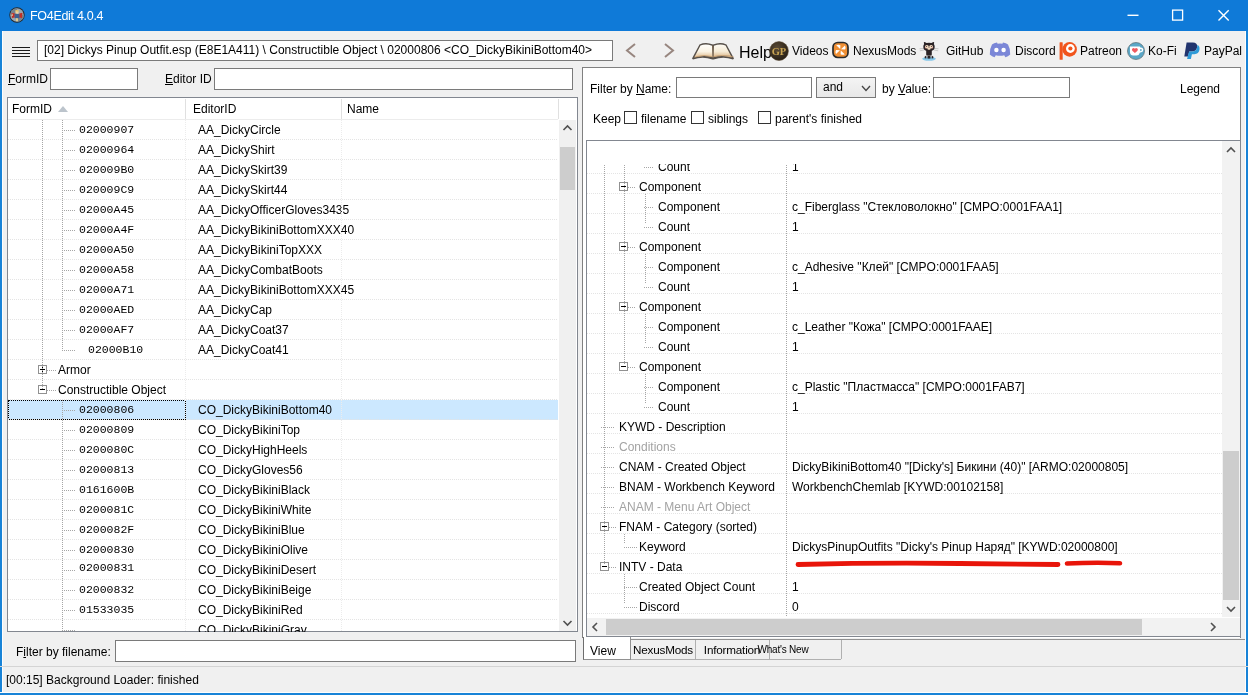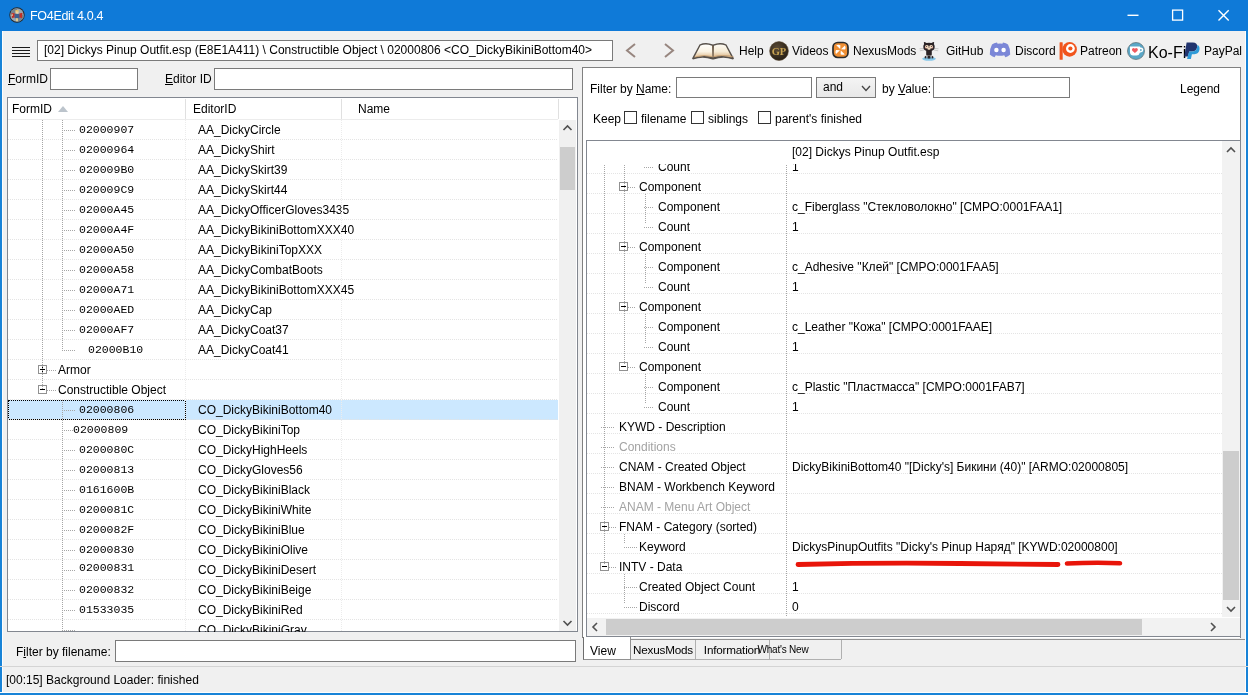--- a/index.html
+++ b/index.html
@@ -69,21 +69,21 @@
         <stop offset="0.55" stop-color="#f5ead4"></stop>
         <stop offset="1" stop-color="#d9b181"></stop>
 </linearGradient>
 </defs>
 <path d="M1 17.5 L8.5 3.5 Q15 0.6 22 3.6 Q29 0.6 35.5 3.5 L43 17.5 L42 18.5 Q32 15.2 22.6 18.6 L21.4 18.6 Q12 15.2 2 18.5 Z" fill="#57504a"></path>
 <path d="M3.2 16.6 L9.5 4.4 Q15 2.2 21 4.8 L21.6 16.2 Q12.5 13.4 3.2 16.6 Z" fill="url(#pg)"></path>
 <path d="M40.8 16.6 L34.5 4.4 Q29 2.2 23 4.8 L22.4 16.2 Q31.5 13.4 40.8 16.6 Z" fill="url(#pg2)"></path>
 <path d="M21.8 4.6 L22.2 16.5" stroke="#8a6f52" stroke-width="0.9"></path>
 <path d="M4.5 15.8 Q13 13.2 21.3 15.7 M42.5 15.8 Q31 13.2 22.7 15.7" fill="none" stroke="#c09a6e" stroke-width="0.8"></path>
 </svg>
-<div class="lbl" style="left:739px;top:44px;font-size:12px">Help</div>
+<div class="lbl" style="left:739px;top:44px;font-size:16px">Help</div>
 <svg class="a" style="left:769px;top:41px" width="20" height="20" viewBox="0 0 20 20">
 <defs>
       <radialGradient id="gpb" cx="0.4" cy="0.35" r="0.8">
 <stop offset="0" stop-color="#5c4c36"></stop>
         <stop offset="0.6" stop-color="#352b1e"></stop>
         <stop offset="1" stop-color="#1c150e"></stop>
 </radialGradient>
     </defs>
 <circle cx="10" cy="10" r="9.4" fill="url(#gpb)"></circle>
 <circle cx="10" cy="10" r="9.4" fill="none" stroke="#57452c" stroke-width="0.7" opacity="0.8"></circle>
@@ -129,21 +129,21 @@
 <circle cx="12.4" cy="7.5" r="2.1" fill="#f1541c"></circle>
 </svg>
 <div class="lbl" style="left:1080px;top:44px;font-size:12px">Patreon</div>
 <svg class="a" style="left:1127px;top:42px" width="18" height="18" viewBox="0 0 18 18">
 <circle cx="9" cy="9" r="8.5" fill="#5ba7c7"></circle>
 <circle cx="9" cy="9" r="8.5" fill="none" stroke="#5f6e74" stroke-width="0.9" opacity="0.8"></circle>
 <path d="M3 4.4 L12.6 4.4 Q13.2 4.4 13.2 5 L13.2 5.6 L13.8 5.6 Q16.4 5.7 16.3 8.1 Q16.2 10.4 13.6 10.5 L13 10.5 Q12.3 13.3 9.6 13.4 L6.2 13.4 Q3.3 13.3 3 10.4 L2.9 5 Q2.9 4.4 3 4.4 Z" fill="#fff"></path>
 <path d="M13.2 6.9 Q14.9 6.9 14.9 8.05 Q14.9 9.2 13.2 9.2 Z" fill="#5ba7c7"></path>
 <path d="M5.4 6.6 Q6.6 5.4 7.9 6.7 Q9.2 5.4 10.4 6.6 Q11.5 7.8 10.3 9 L7.9 11 L5.5 9 Q4.3 7.8 5.4 6.6 Z" fill="#f05a60"></path>
 </svg>
-<div class="lbl" style="left:1148px;top:44px;font-size:16px">Ko-Fi</div>
+<div class="lbl" style="left:1148px;top:44px;font-size:12px">Ko-Fi</div>
 <svg class="a" style="left:1184px;top:42px" width="16" height="18" viewBox="0 0 16 18">
 <path d="M2.6 0.5 L8.8 0.5 Q13.6 0.7 13.2 4.7 Q12.7 9.3 7.8 9.5 L5.2 9.5 L4.1 14.5 L0.3 14.5 Z" fill="#22346e"></path>
 <path d="M13.2 3.1 Q15.9 4 15.5 7.5 Q14.9 12 10.3 12.2 L7.9 12.2 L6.9 17.1 L3.1 17.1 L3.9 13.4 L5.2 9.5 L7.8 9.5 Q12.7 9.3 13.2 4.7 Q13.3 3.8 13.2 3.1 Z" fill="#2e9ad8"></path>
 </svg>
 <div class="lbl" style="left:1204px;top:44px;font-size:12px">PayPal</div>
 <div class="lbl" style="left:8px;top:72px"><u>F</u>ormID</div>
 <div class="tb" style="left:50px;top:68px;width:88px;height:22px"></div>
 <div class="lbl" style="left:165px;top:72px"><u>E</u>ditor ID</div>
 <div class="tb" style="left:214px;top:68px;width:359px;height:22px"></div>
 <div class="a" style="left:582px;top:67px;width:659px;height:571px;background:#fff;border:1px solid #808080;border-bottom:none;box-sizing:border-box"></div>
@@ -164,21 +164,21 @@
 <div class="cb" style="left:691px;top:111px"></div>
 <div class="lbl" style="left:708px;top:112px">siblings</div>
 <div class="cb" style="left:758px;top:111px"></div>
 <div class="lbl" style="left:775px;top:112px">parent's finished</div>
 <div class="a" style="left:7px;top:97px;width:571px;height:535px;background:#fff;border:1px solid #828790;box-sizing:border-box"></div>
 <div class="lbl" style="left:12px;top:102px">FormID</div>
 <svg class="a" style="left:57px;top:105px" width="12" height="8" viewBox="0 0 12 8">
     <path d="M6 1 L11 7 L1 7 Z" fill="#bcc4cc"></path>
   </svg>
 <div class="lbl" style="left:193px;top:102px">EditorID</div>
-<div class="lbl" style="left:358px;top:102px">Name</div>
+<div class="lbl" style="left:347px;top:102px">Name</div>
 <div class="a" style="left:185px;top:99px;width:1px;height:20px;background:#e0e0e0"></div>
 <div class="a" style="left:341px;top:99px;width:1px;height:20px;background:#e0e0e0"></div>
 <div class="a" style="left:558px;top:99px;width:1px;height:20px;background:#e0e0e0"></div>
 <div class="a" style="left:8px;top:119px;width:550px;height:1px;background:#ececec"></div>
 <div class="a" style="left:8px;top:120px;width:550px;height:512px;overflow:hidden">
 <div class="rowsep" style="left:0;top:19px;width:550px"></div>
 <div class="doth" style="left:54px;top:10px;width:14px"></div>
 <div class="cell mono" style="left:71px;top:3px;width:105px">02000907</div>
 <div class="cell" style="left:190px;top:3px;width:170px">AA_DickyCircle</div>
 <div class="rowsep" style="left:0;top:39px;width:550px"></div>
@@ -234,21 +234,21 @@
 <div class="doth" style="left:39px;top:270px;width:10px"></div>
 <div class="cell" style="left:50px;top:263px;width:200px">Constructible Object</div>
 <div class="a" style="left:0;top:280px;width:550px;height:20px;background:#cce8ff"></div>
 <div class="a" style="left:0;top:280px;width:178px;height:20px;outline:1px dotted #000;outline-offset:-1px"></div>
 <div class="rowsep" style="left:0;top:299px;width:550px"></div>
 <div class="doth" style="left:54px;top:290px;width:14px"></div>
 <div class="cell mono" style="left:71px;top:283px;width:105px">02000806</div>
 <div class="cell" style="left:190px;top:283px;width:170px">CO_DickyBikiniBottom40</div>
 <div class="rowsep" style="left:0;top:319px;width:550px"></div>
 <div class="doth" style="left:54px;top:310px;width:14px"></div>
-<div class="cell mono" style="left:65px;top:303px;width:105px">02000809</div>
+<div class="cell mono" style="left:71px;top:303px;width:105px">02000809</div>
 <div class="cell" style="left:190px;top:303px;width:170px">CO_DickyBikiniTop</div>
 <div class="rowsep" style="left:0;top:339px;width:550px"></div>
 <div class="doth" style="left:54px;top:330px;width:14px"></div>
 <div class="cell mono" style="left:71px;top:323px;width:105px">0200080C</div>
 <div class="cell" style="left:190px;top:323px;width:170px">CO_DickyHighHeels</div>
 <div class="rowsep" style="left:0;top:359px;width:550px"></div>
 <div class="doth" style="left:54px;top:350px;width:14px"></div>
 <div class="cell mono" style="left:71px;top:343px;width:105px">02000813</div>
 <div class="cell" style="left:190px;top:343px;width:170px">CO_DickyGloves56</div>
 <div class="rowsep" style="left:0;top:379px;width:550px"></div>
@@ -357,20 +357,21 @@
 <div class="rowsep" style="left:0;top:312px;width:635px"></div>
 <div class="doth" style="left:14px;top:306px;width:13px"></div>
 <div class="cell gray" style="left:32px;top:299px;width:167px">Conditions</div>
 <div class="rowsep" style="left:0;top:332px;width:635px"></div>
 <div class="doth" style="left:14px;top:326px;width:13px"></div>
 <div class="cell" style="left:32px;top:319px;width:167px">CNAM - Created Object</div>
 <div class="cell" style="left:205px;top:319px;width:425px">DickyBikiniBottom40 "[Dicky's] Бикини (40)" [ARMO:02000805]</div>
 <div class="rowsep" style="left:0;top:352px;width:635px"></div>
 <div class="doth" style="left:14px;top:346px;width:13px"></div>
 <div class="cell" style="left:32px;top:339px;width:167px">BNAM - Workbench Keyword</div>
+<div class="cell" style="left:205px;top:339px;width:425px">WorkbenchChemlab [KYWD:00102158]</div>
 <div class="rowsep" style="left:0;top:372px;width:635px"></div>
 <div class="doth" style="left:14px;top:366px;width:13px"></div>
 <div class="cell gray" style="left:32px;top:359px;width:167px">ANAM - Menu Art Object</div>
 <div class="rowsep" style="left:0;top:392px;width:635px"></div>
 <div class="pm" style="left:13px;top:381px"></div>
 <div class="doth" style="left:22px;top:386px;width:8px"></div>
 <div class="cell" style="left:32px;top:379px;width:167px">FNAM - Category (sorted)</div>
 <div class="rowsep" style="left:0;top:412px;width:635px"></div>
 <div class="doth" style="left:37px;top:406px;width:13px"></div>
 <div class="cell" style="left:52px;top:399px;width:147px">Keyword</div>
@@ -391,21 +392,20 @@
 <div class="dotv" style="left:37px;top:0;height:223px"></div>
 <div class="dotv" style="left:58px;top:53px;height:30px"></div>
 <div class="dotv" style="left:58px;top:113px;height:30px"></div>
 <div class="dotv" style="left:58px;top:173px;height:30px"></div>
 <div class="dotv" style="left:58px;top:233px;height:30px"></div>
 <div class="dotv" style="left:58px;top:0;height:23px"></div>
 <div class="dotv" style="left:37px;top:393px;height:10px"></div>
 <div class="dotv" style="left:37px;top:433px;height:30px"></div>
 <div class="dotv" style="left:199px;top:0;height:476px"></div>
 <div class="a" style="left:0;top:0;width:635px;height:23px;background:#fff"></div>
-<div class="cell" style="left:205px;top:4px;width:400px">[02] Dickys Pinup Outfit.esp</div>
 </div>
 <svg class="a" style="left:790px;top:554px" width="340" height="20" viewBox="0 0 340 20">
 <path d="M8 10.5 Q90 8.5 170 9.5 T268 10.5" fill="none" stroke="#e8150a" stroke-width="4.8" stroke-linecap="round"></path>
 <path d="M277 9.5 Q305 8.2 330 9.2" fill="none" stroke="#e8150a" stroke-width="4.6" stroke-linecap="round"></path>
 </svg>
 <div class="a" style="left:1222px;top:141px;width:18px;height:476px;background:#f2f2f2"></div>
 <svg class="a" style="left:1222px;top:142px" width="18" height="17" viewBox="0 0 18 17">
     <path d="M5 10 L9 6 L13 10" fill="none" stroke="#505050" stroke-width="1.6"></path>
   </svg>
 <svg class="a" style="left:1222px;top:600px" width="18" height="17" viewBox="0 0 18 17">

